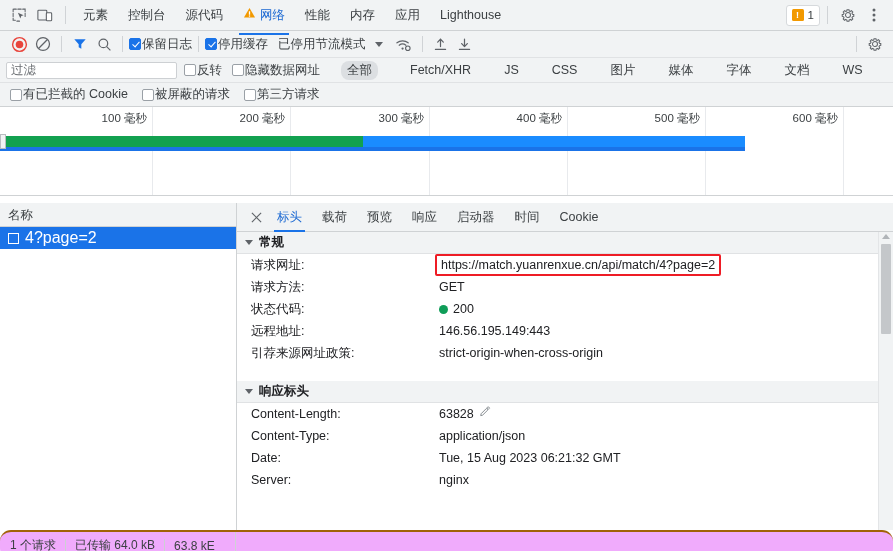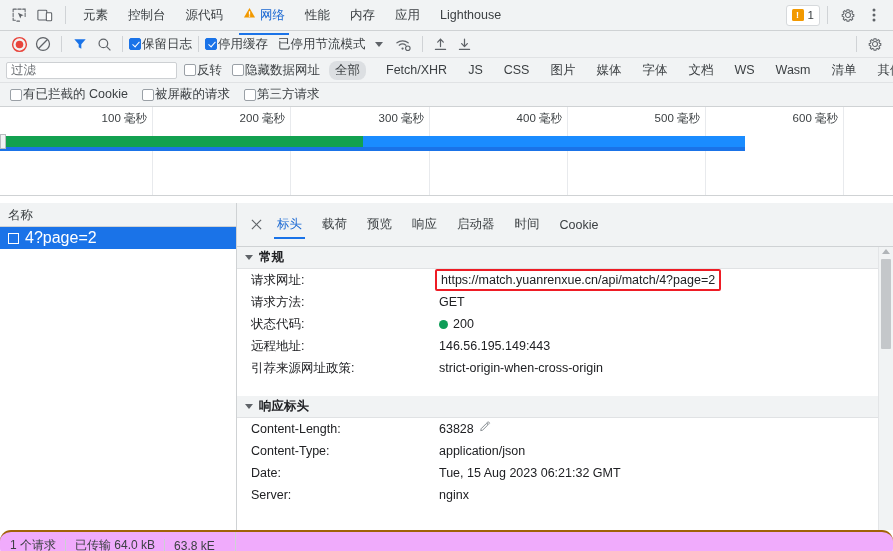--- a/index.html
+++ b/index.html
@@ -107,21 +107,21 @@
     border: 1px solid #cdd0d3; background: #fff;
     border-radius: 2px;
     font-size: 12.5px; color: #5f6368;
     padding: 0 4px; box-sizing: border-box;
     font-family: inherit;
     outline: none;
   }
   .filter-input::placeholder { color: #6b6f73; opacity: 1; }
   .fb-sep { width: 1px; height: 15px; background: #d0d3d6; margin: 0 7px; }
   .type-pill {
-    padding: 1px 6px; border-radius: 8px; white-space: nowrap;
+    padding: 1px 6px; border-radius: 8px; white-space: nowrap; margin-left: 12px;
   }
   .type-pill.sel { background: #dcdfe2; }
   .types { display: flex; align-items: center; gap: 9px; }
 
   
   .cbxbar {
     display: flex; align-items: center; gap: 14px;
     height: 24px;
     background: #f1f3f4;
     border-bottom: 1px solid #cfd2d4;
@@ -183,21 +183,21 @@
     width: 11px; height: 11px; border: 1.5px solid #fff; box-sizing: border-box; flex: none;
   }
 
   .details {
     flex: 1; background: #fff;
     display: flex; flex-direction: column;
     position: relative;
     min-width: 0;
   }
   .det-tabs {
-    height: 44px; display: flex; align-items: center;
+    height: 29px; display: flex; align-items: center;
     background: #f1f3f4;
     border-bottom: 1px solid #cfd2d4;
     padding-left: 8px;
     box-sizing: border-box;
   }
   .close-x {
     width: 22px; height: 22px; display: flex; align-items: center; justify-content: center;
     color: #5f6368; font-size: 14px;
   }
   .det-tab {

